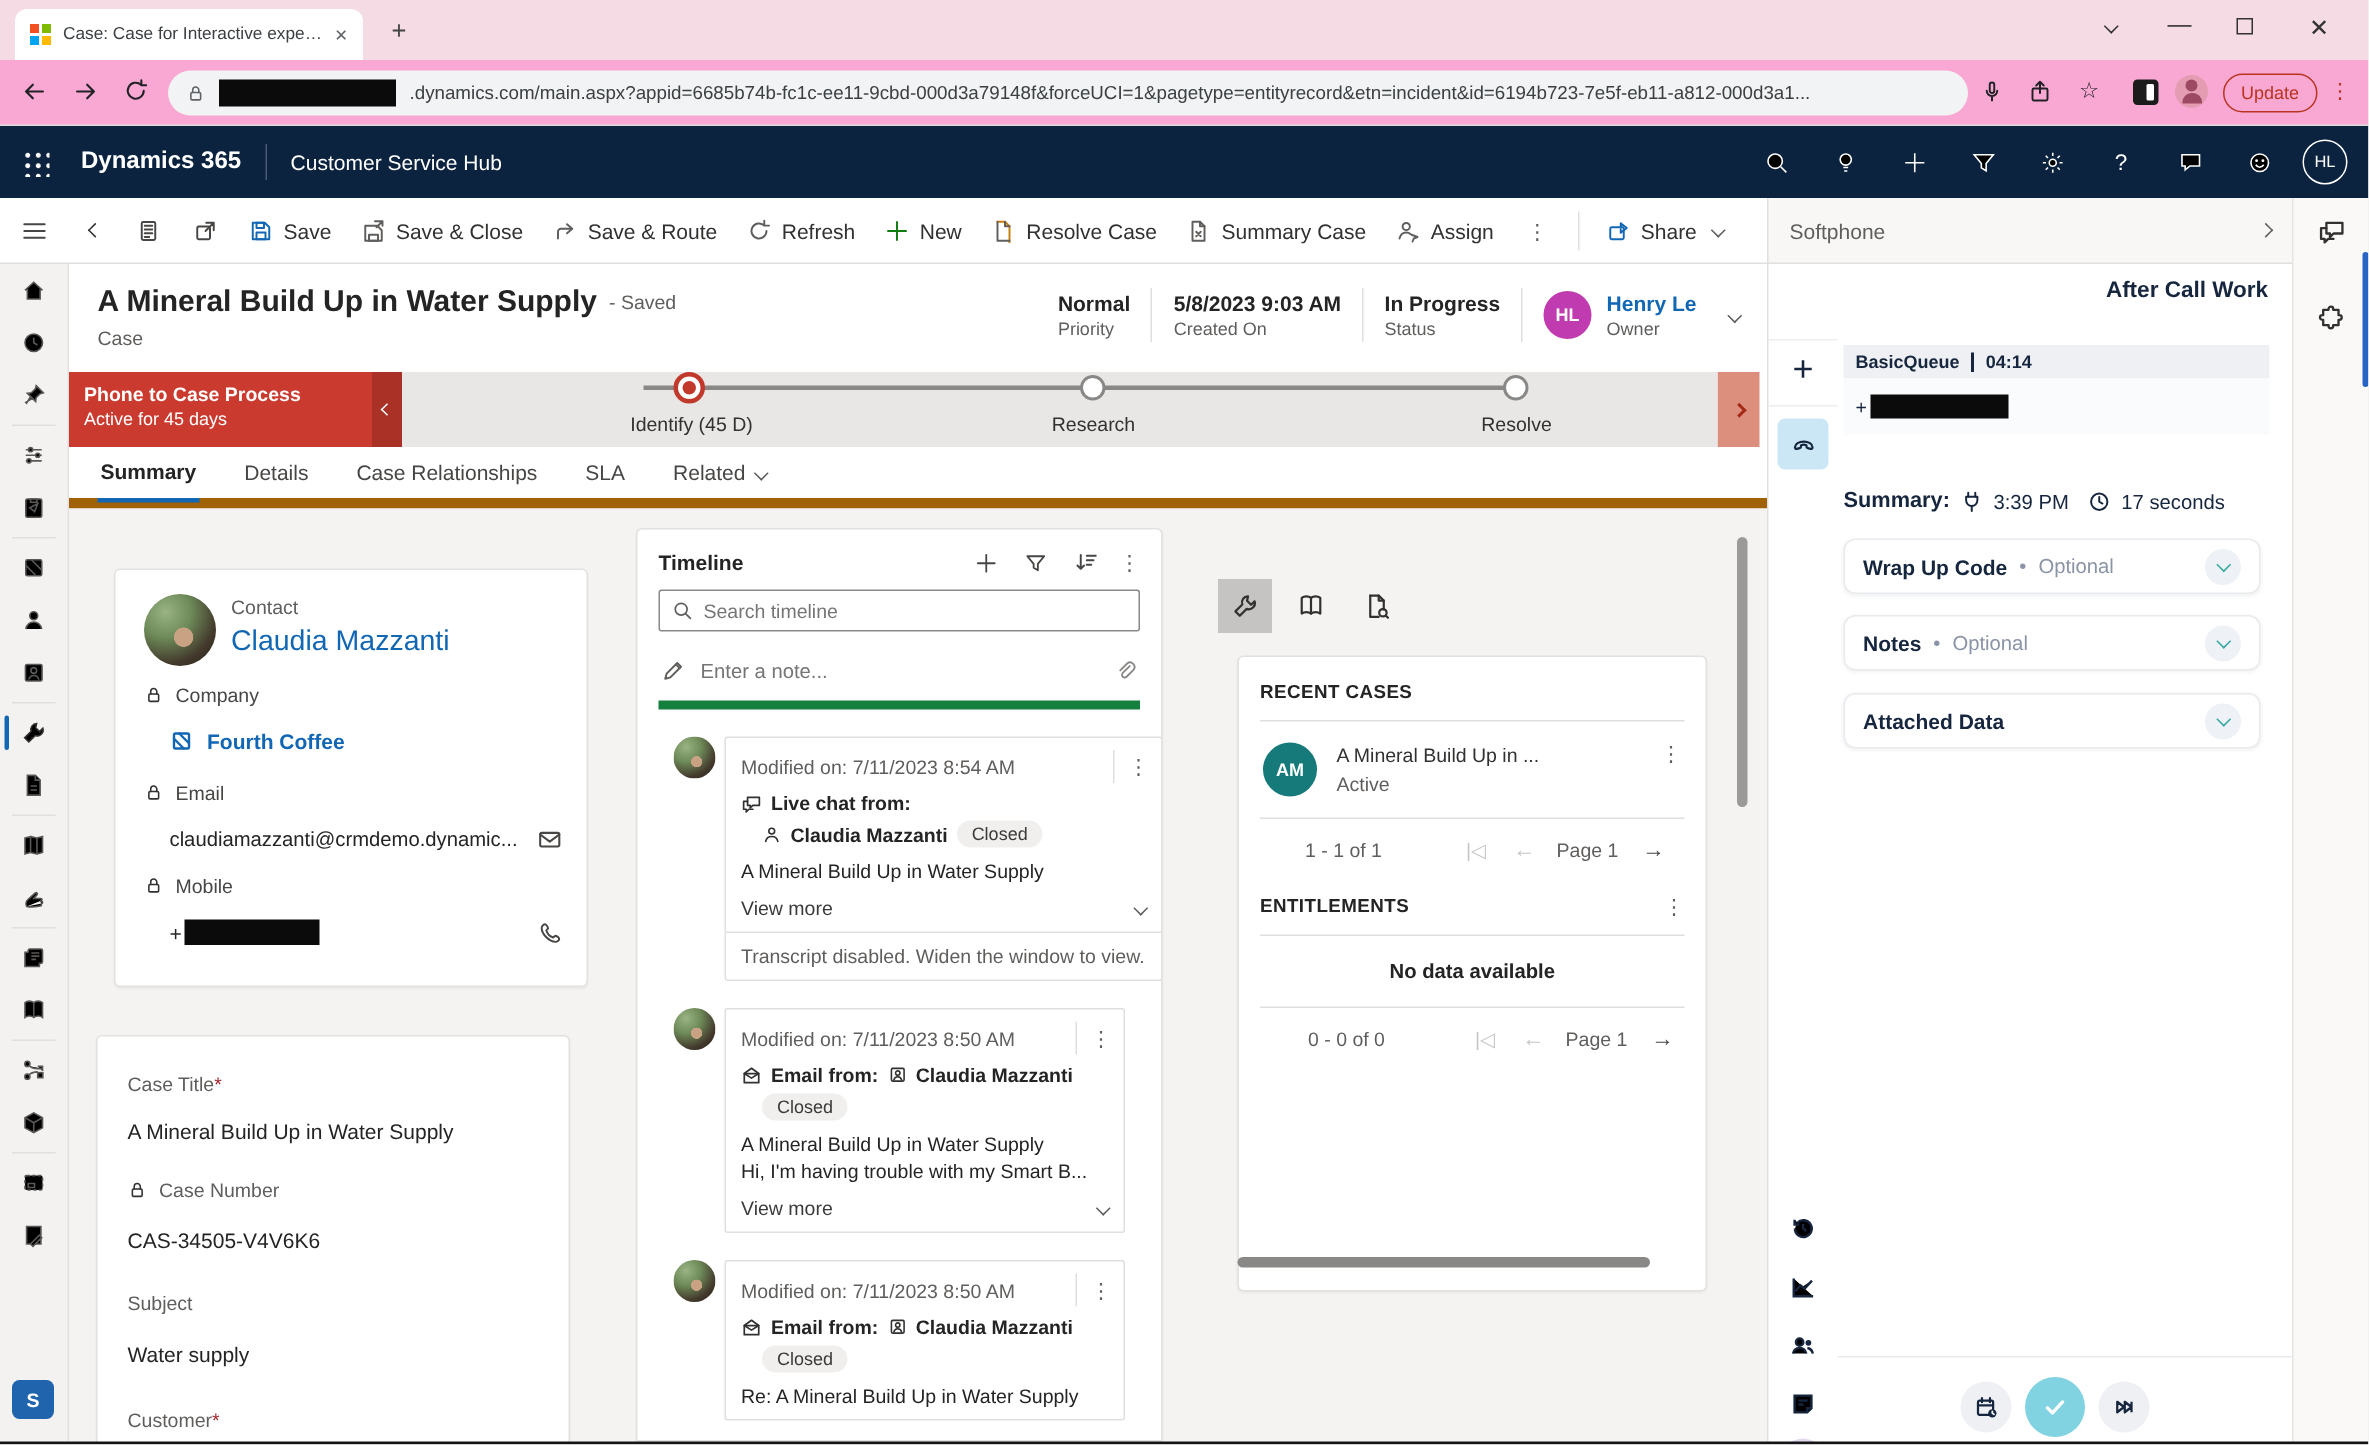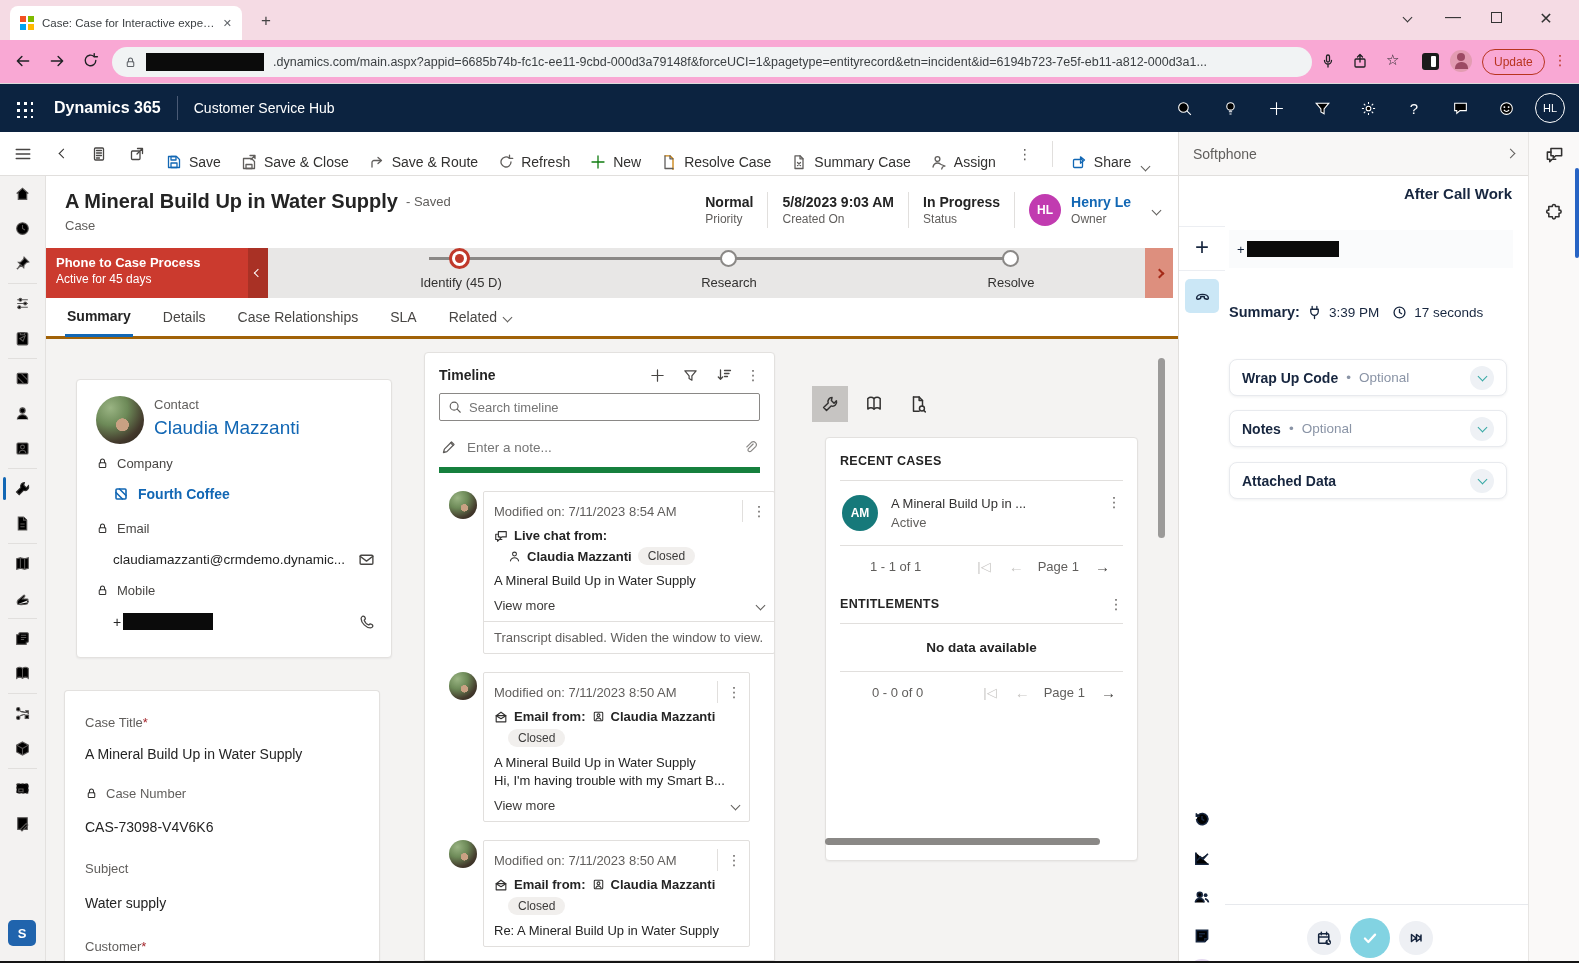--- a/index.html
+++ b/index.html
@@ -22,21 +22,21 @@
   .winbtn{width:30px;color:#333;display:flex;justify-content:center}
   .urlbar{left:0;top:40px;width:1579px;height:44px;background:#f9a8d4;border-bottom:1px solid #dcdcdc}
   .pill{left:112px;top:7px;width:1200px;height:30px;background:#f1f3f4;border-radius:15px;display:flex;align-items:center;gap:9px;padding:0 12px;font-size:12.5px;color:#3c4043}
   
   .d365{left:0;top:84px;width:1579px;height:48px;background:#0c2340;display:flex;align-items:center;color:#fff}
   .waffle{width:19px;height:19px;background-image:radial-gradient(circle,#fff 1.6px,transparent 1.8px);background-size:7px 7px;background-position:1px 1px}
   .navico{width:46px;display:flex;justify-content:center;color:#fff}
   .navico svg{stroke:#fff}
   
   .cmdbar{left:0;top:132px;width:1178px;height:44px;background:#fff;border-bottom:1px solid #e1dfdd;display:flex;align-items:center}
-  .cmd{display:flex;align-items:flex-end;gap:7px;padding:0 10px;height:32px;font-size:14px;color:#323130;cursor:default}
+  .cmd{display:flex;align-items:center;gap:7px;padding:0 10px;height:32px;font-size:14px;color:#323130;cursor:default}
   .dock{left:1178px;top:132px;width:350px;height:44px;background:#f8f7f6;border-bottom:1px solid #e1dfdd;border-left:1px solid #e1dfdd;display:flex;align-items:center;justify-content:space-between;padding:0 14px;font-size:14px;color:#605e5c}
   
   .snavwrap{left:0;top:176px;width:46px;height:785px;background:#f3f2f1;border-right:1px solid #e3e1df}
   .snav{height:35px;display:flex;align-items:center;justify-content:center;color:#5a5857;position:relative}
   .snav svg{stroke:#5a5857}
   .snav.sel:before{content:"";position:absolute;left:3px;top:6px;width:3px;height:23px;background:#1267b4;border-radius:2px}
   .sdiv{height:1px;background:#e1dfdd;margin:2px 8px}
   
   .fieldv{font-size:14px;font-weight:700;color:#242424;white-space:nowrap}
   .fieldl{font-size:12px;color:#605e5c;margin-top:2px}
@@ -499,21 +499,21 @@
       <div class="abs" style="left:733px;top:2px">
         <div class="stage-dot" style="margin-left:1px"></div>
         <div style="font-size:13px;color:#323130;margin-top:8px;width:100px;text-align:center;margin-left:-40px">Resolve</div>
       </div>
     </div>
     <div class="flex" style="width:28px;background:#dd8f7e;justify-content:center;color:#a52a18">
         <span class="chev r" style="width:7px;height:7px;border-width:2px"></span>
       </div>
   </div>
 
-  <div class="abs flex" style="left:46px;top:298px;width:1132px;height:41px;background:#fff;border-bottom:3px solid #a16207;padding-left:19px">
+  <div class="abs flex" style="left:46px;top:298px;width:1132px;height:41px;background:#fff;border-bottom:7px solid #a16207;padding-left:19px">
     <span class="ftab on">Summary</span>
     <span class="ftab">Details</span>
     <span class="ftab">Case Relationships</span>
     <span class="ftab">SLA</span>
     <span class="ftab flex" style="gap:7px">
         <span>Related</span>
         <span class="chev" style="color:#605e5c"></span>
       </span>
   </div>
 
@@ -585,21 +585,21 @@
     <div class="abs val" style="left:20px;top:55px">A Mineral Build Up in Water Supply</div>
     <div class="abs flex" style="left:20px;top:95px;gap:8px">
       <span class="ico" style="color:#323130">
           <svg width="13" height="13" viewBox="0 0 16 16">
             <rect x="4" y="7" width="8" height="6" rx="1"></rect>
             <path d="M5.5 7V5a2.5 2.5 0 0 1 5 0v2"></path>
           </svg>
         </span>
       <span class="lbl">Case Number</span>
     </div>
-    <div class="abs val" style="left:20px;top:128px">CAS-73098-V4V6K6</div>
+    <div class="abs val" style="left:20px;top:128px">CAS-34505-V4V6K6</div>
     <div class="abs lbl" style="left:20px;top:170px">Subject</div>
     <div class="abs val" style="left:20px;top:204px">Water supply</div>
     <div class="abs lbl" style="left:20px;top:248px"><span>Customer</span><span class="req">*</span></div>
   </div>
 
   <div class="card" style="left:424px;top:352px;width:351px;height:609px;border-radius:4px 4px 0 0;overflow:hidden">
     <div class="flex" style="padding:14px 14px 10px 14px">
       <span style="font-size:14px;font-weight:700;color:#242424;flex:1">Timeline</span>
       <span class="ico" style="margin-right:18px">
           <svg width="15" height="15" viewBox="0 0 16 16">
@@ -856,20 +856,25 @@
             </svg>
           </div>
         <div class="abs" style="left:8px;top:160px">
           <span class="flex" style="width:30px;height:30px;border-radius:50%;background:#e4d8f0;color:#3b2e58;font-size:11px;font-weight:700;justify-content:center">HL</span>
 
         </div>
       </div>
     </div>
 
     <div class="abs" style="left:50px;top:54px;width:284px">
+      <div class="flex" style="height:22px;background:#eef0f3;padding:0 8px;gap:8px">
+        <span class="navy" style="font-size:12px;font-weight:700">BasicQueue</span>
+        <span style="width:1.5px;height:13px;background:#17263f"></span>
+        <span class="navy" style="font-size:12px;font-weight:700">04:14</span>
+      </div>
       <div class="flex" style="height:38px;background:#fafbfc;padding:0 8px">
         <span class="navy" style="font-size:13px">+</span>
         <span class="redact" style="width:92px;height:16px;margin-left:2px"></span>
       </div>
       <div class="flex" style="margin-top:36px;gap:7px">
         <span class="navy" style="font-size:14.5px;font-weight:700">Summary:</span>
         <span class="ico navy">
             <svg width="15" height="15" viewBox="0 0 16 16" style="stroke:#17263f;stroke-width:1.4">
               <path d="M5.5 1.5v3M10.5 1.5v3"></path>
               <path d="M4 4.5h8V7a4 4 0 0 1-8 0z"></path>

